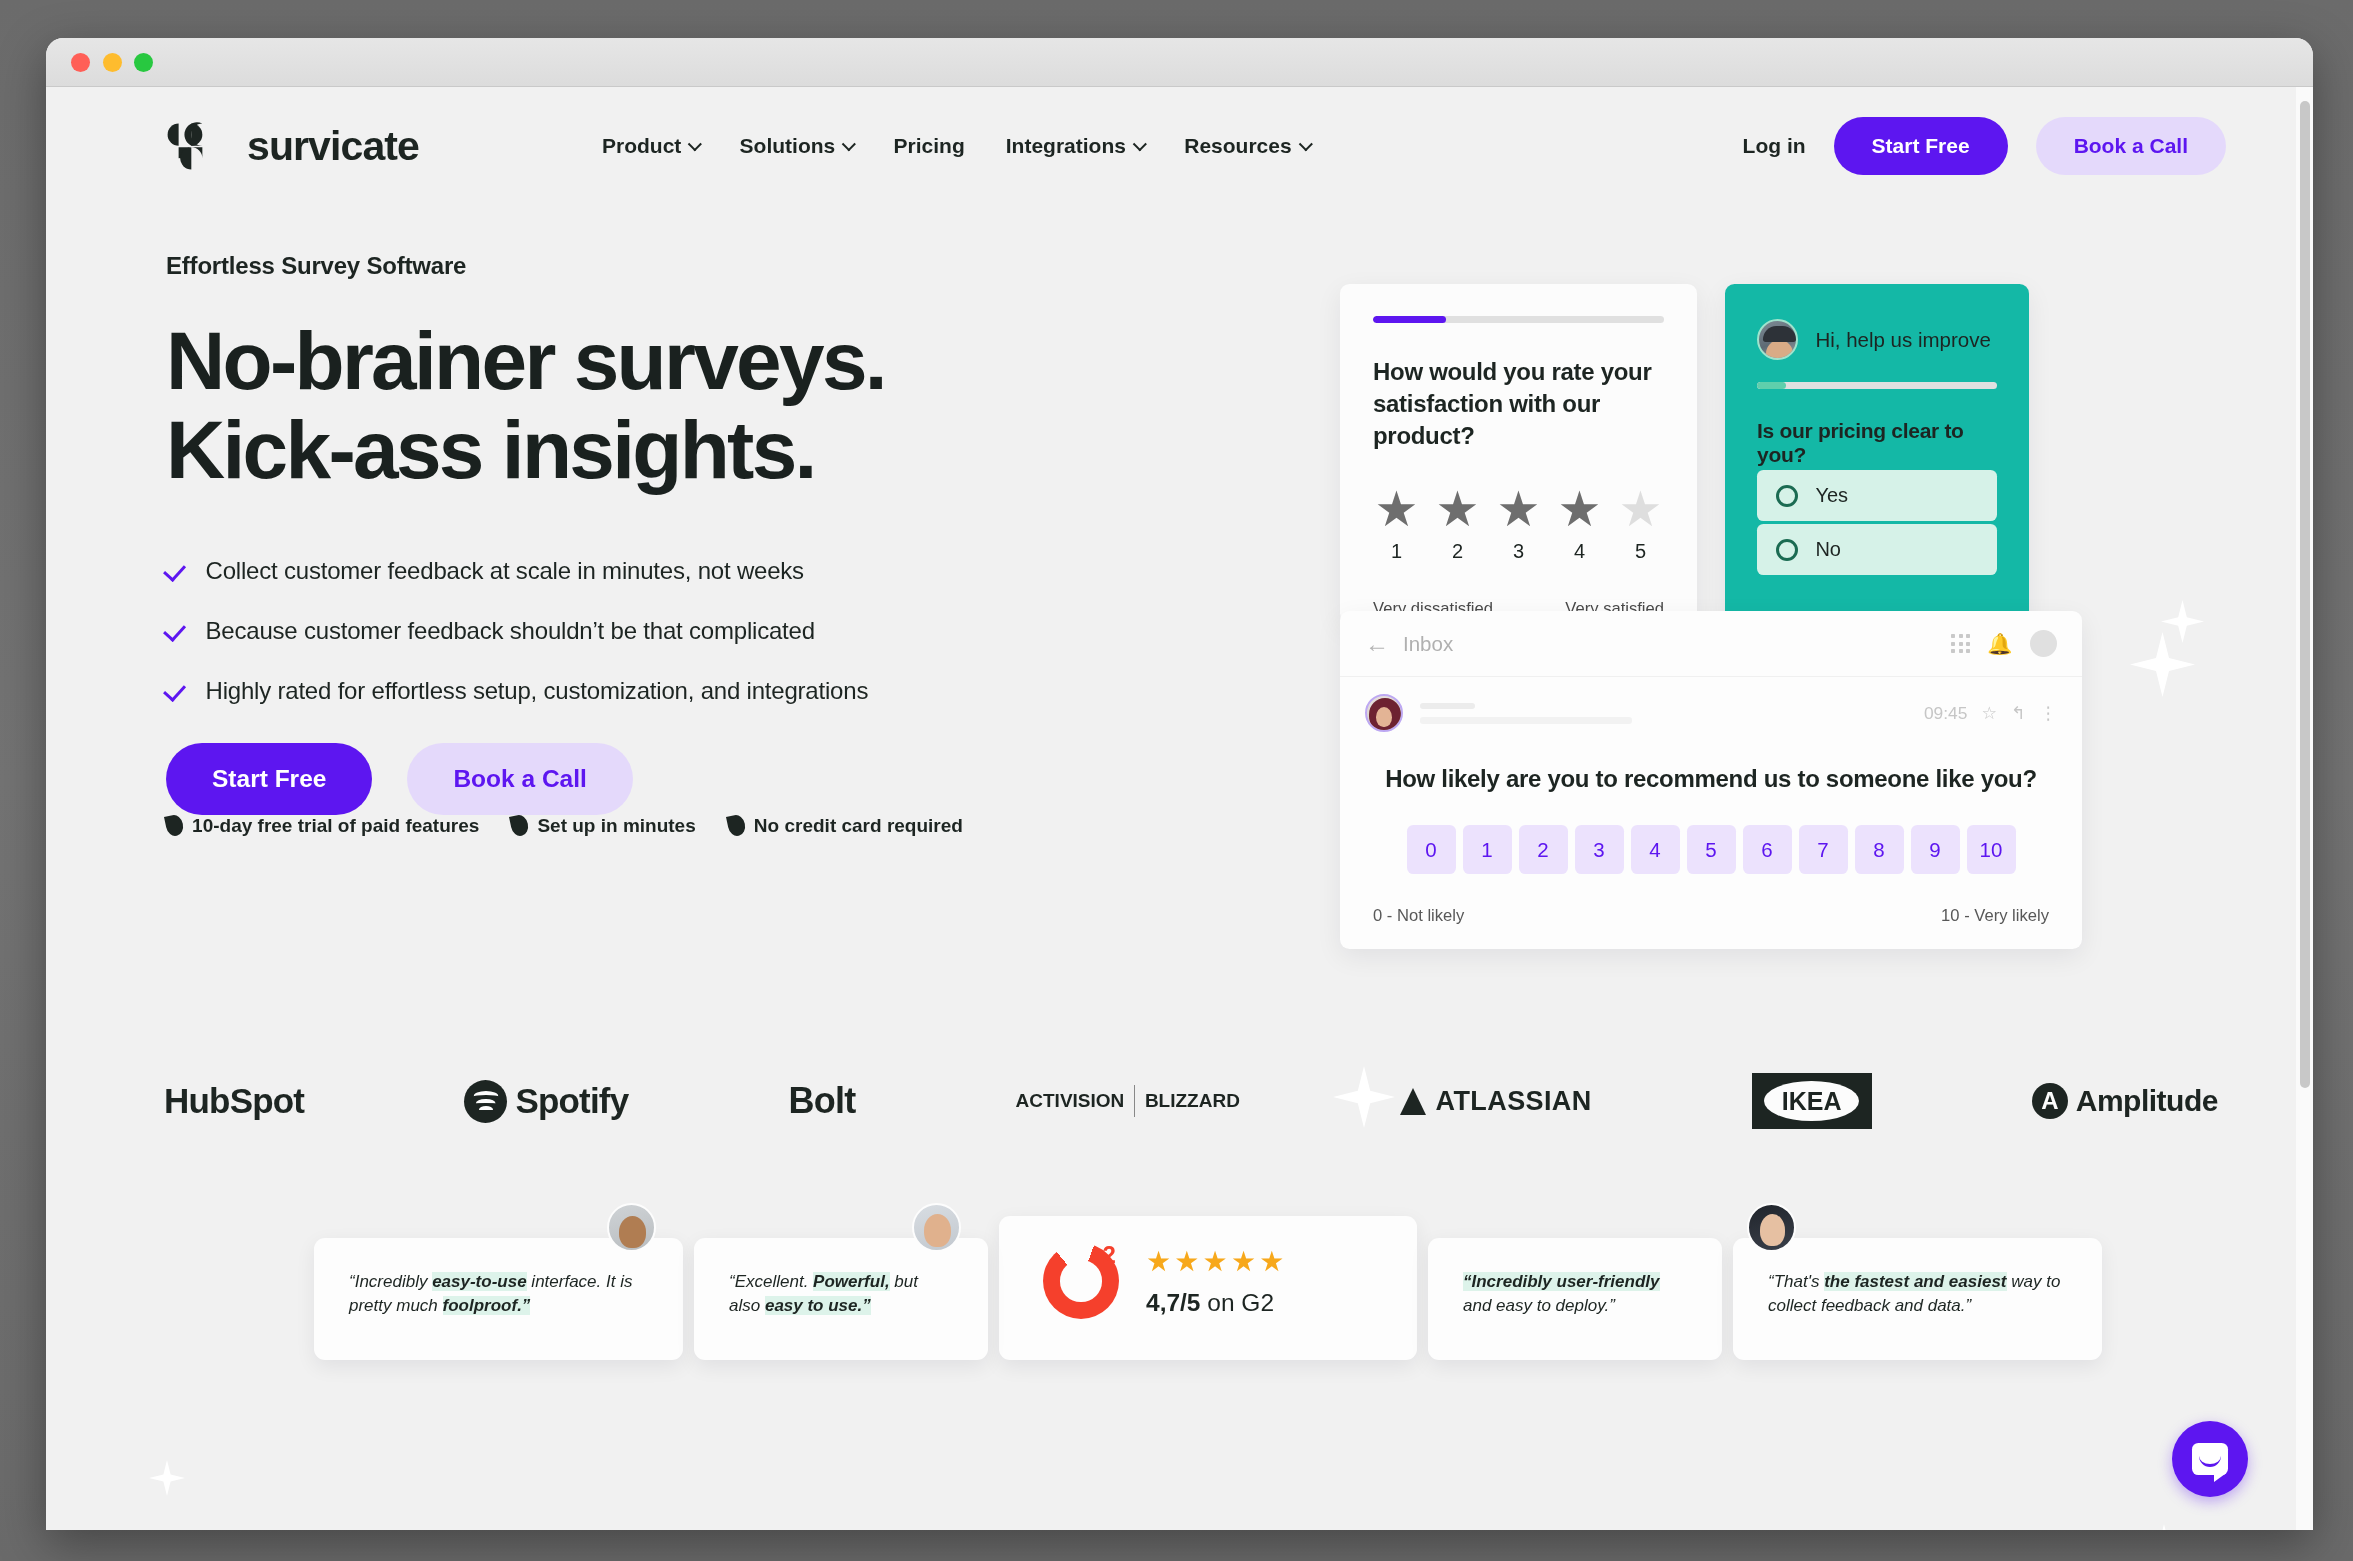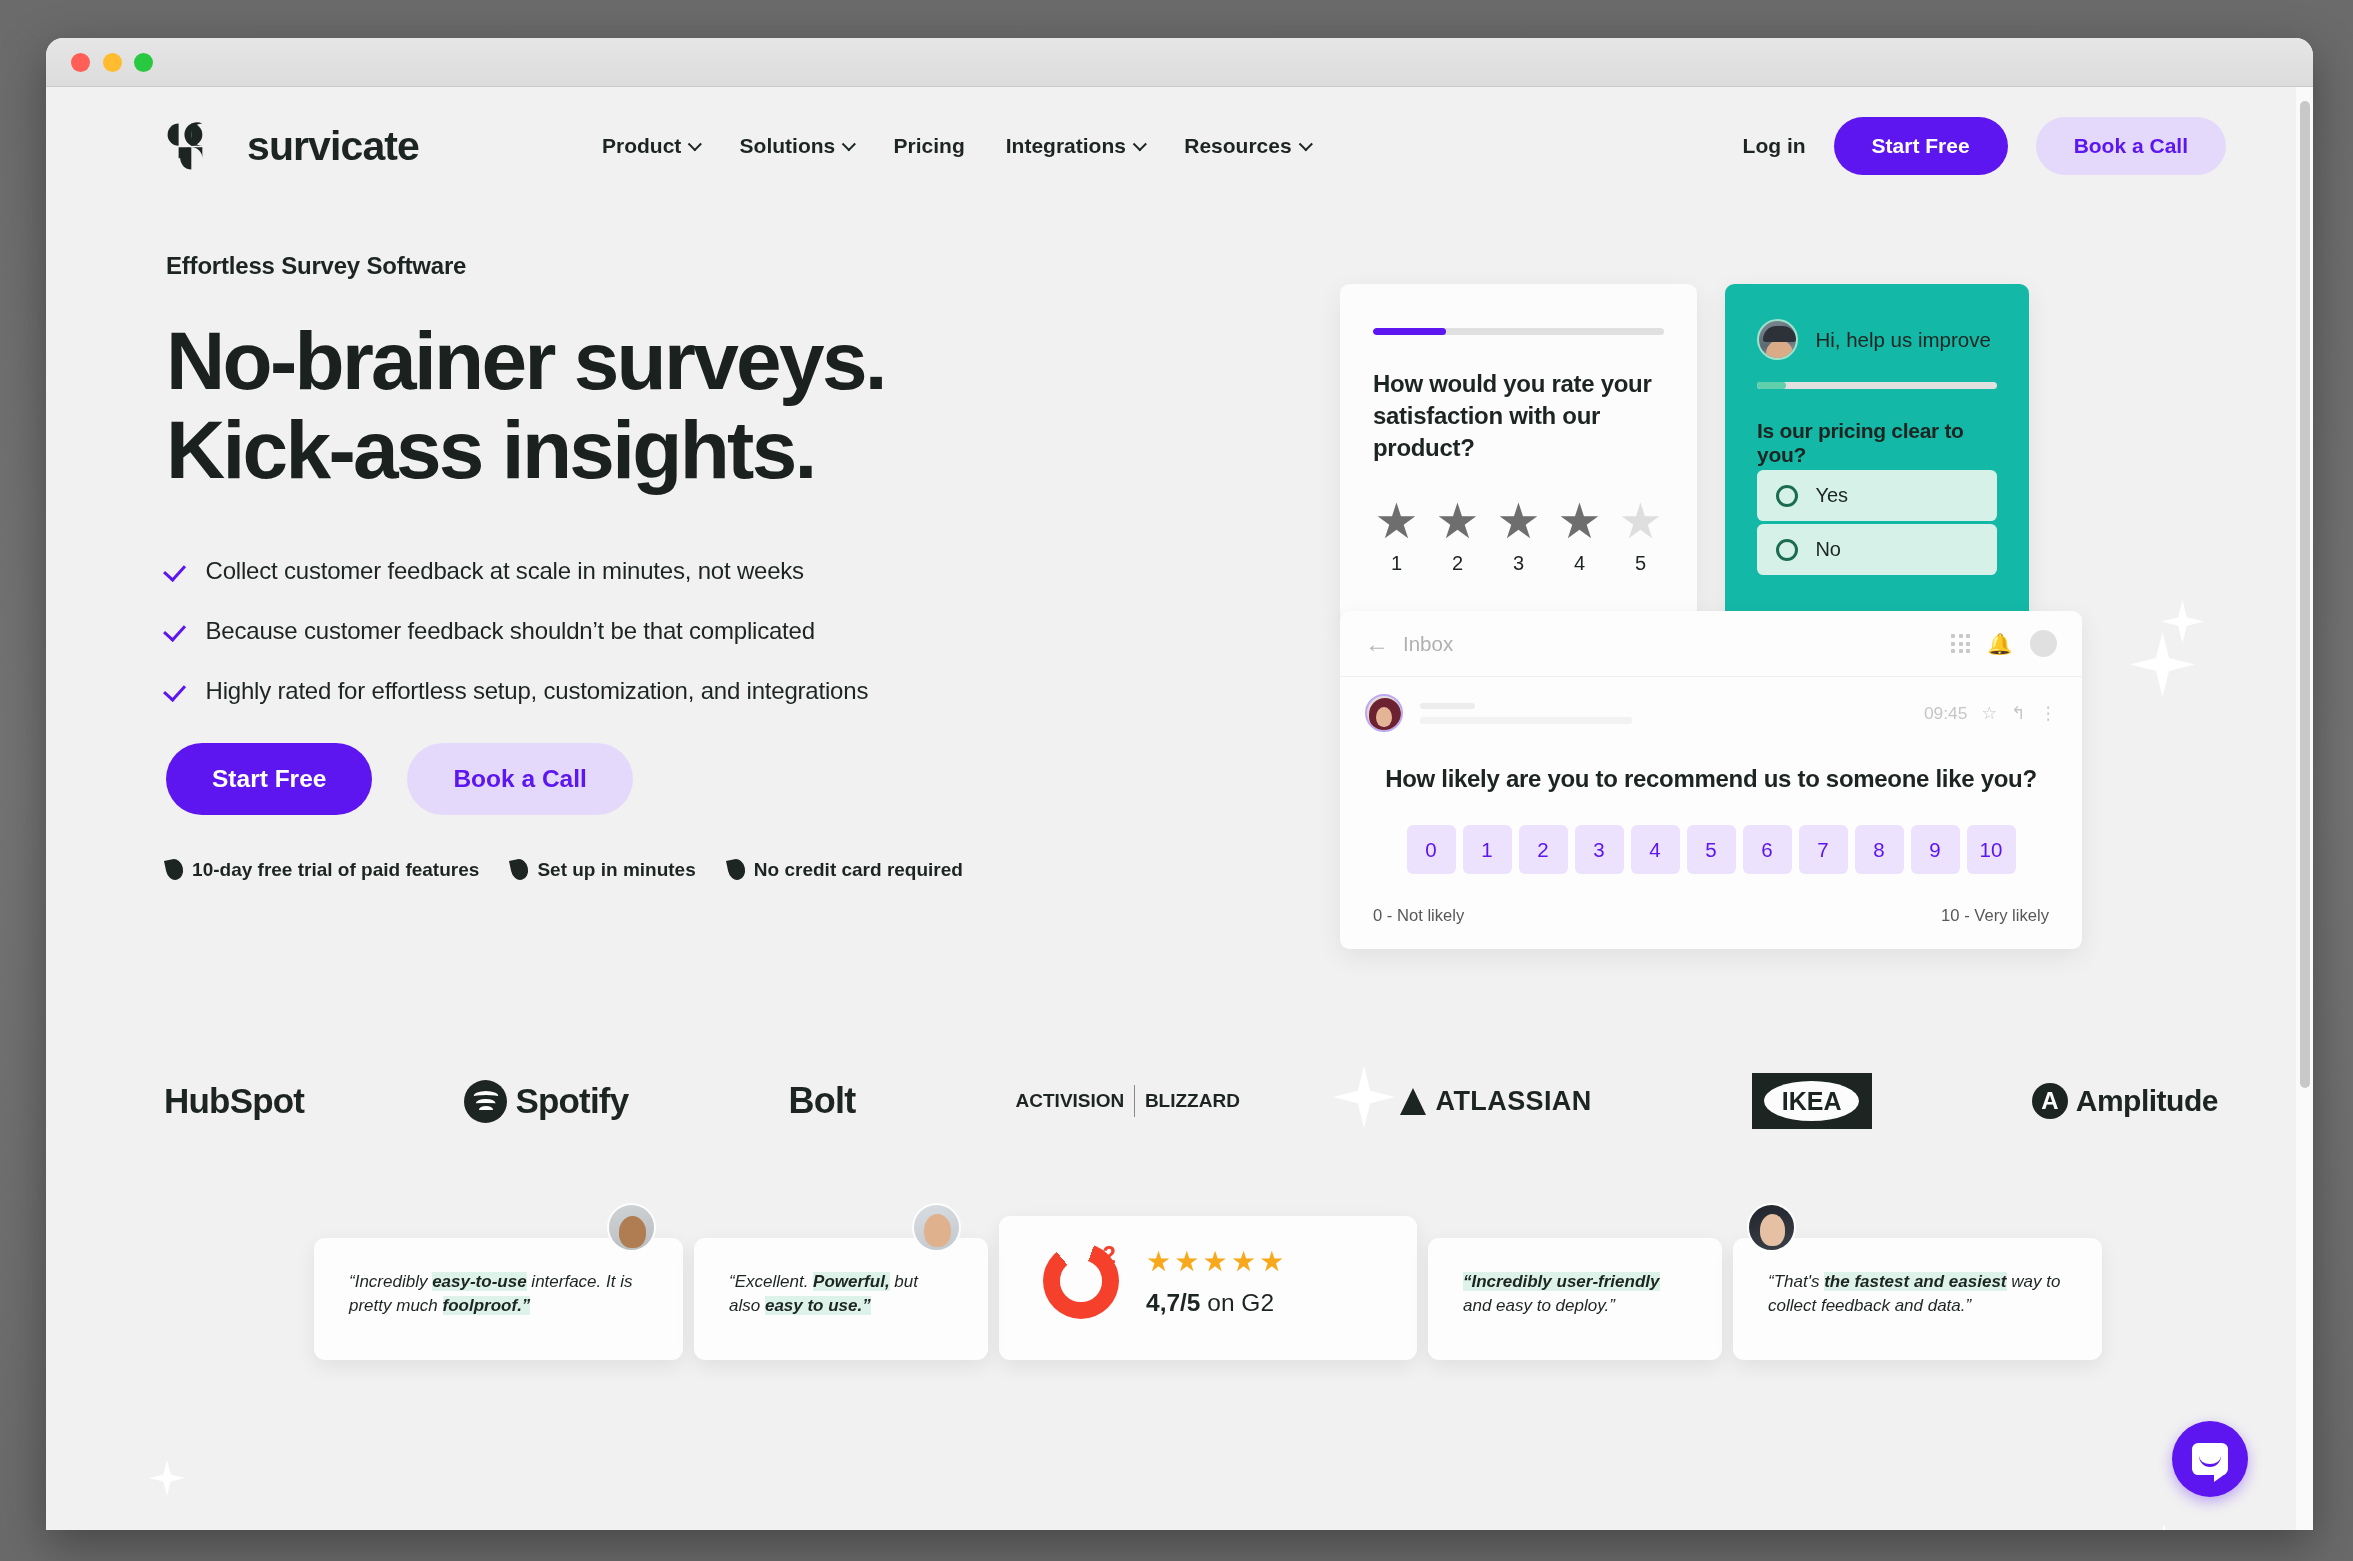--- a/index.html
+++ b/index.html
@@ -108,34 +108,34 @@
   }
   .tick { flex: none; width: 20.5px; height: 20.5px; position: relative; top: 4.7px; }
   .tick::after {
     content: ""; position: absolute; left: 2.4px; top: -1.6px;
     width: 9.5px; height: 17.4px;
     border-right: 3.2px solid #5d16f0; border-bottom: 3.2px solid #5d16f0;
     transform: rotate(42deg);
   }
   .hero-cta { display: flex; gap: 35px; margin-top: 38px; }
   .btn-lg { font-size: 24.5px; padding: 22px 46px; border-radius: 36px; }
-  .trust { display: flex; gap: 32px; margin-top: 44px; align-items: center; }
+  .trust { display: flex; gap: 32px; align-items: center; }
   .trust-item { display: flex; align-items: center; gap: 9.5px; font-size: 19px;
                 font-weight: 700; color: #1d2522; white-space: nowrap; }
   .leaf {
     width: 16.6px; height: 21px; background: #1d2522; flex: none;
     border-radius: 0 60% 60% 60%; transform: rotate(-12deg);
   }
 
   
   .hero-right { position: relative; flex: 1; min-height: 695px; }
   .card { position: absolute; background: #fcfcfc; border-radius: 9.5px;
           box-shadow: 0 8px 27px rgba(20,20,40,.07); }
 
-  .card-stars { left: 132px; top: 32px; width: 357px; height: 339px; padding: 44px 33px; }
+  .card-stars { left: 132px; top: 32px; width: 357px; height: 339px; padding: 32px 33px; }
   .progress { height: 7px; border-radius: 4.7px; background: #e0e0e0; overflow: hidden; }
   .progress > i { display: block; height: 100%; background: #5d16f0; border-radius: 4.7px; }
   .q-title { font-size: 24px; font-weight: 700; color: #1d2522; line-height: 1.33;
              margin-top: 33px; letter-spacing: -0.3px; }
   .stars { display: flex; gap: 14px; margin-top: 38px; }
   .star-col { width: 52px; text-align: center; }
   .star { font-size: 49px; line-height: .8; color: #6e6e6e; }
   .star.off { color: #dedede; }
   .star-num { font-size: 20px; color: #1d2522; margin-top: 11px; }
   .scale-ends { display: flex; justify-content: space-between; margin-top: 36px;

